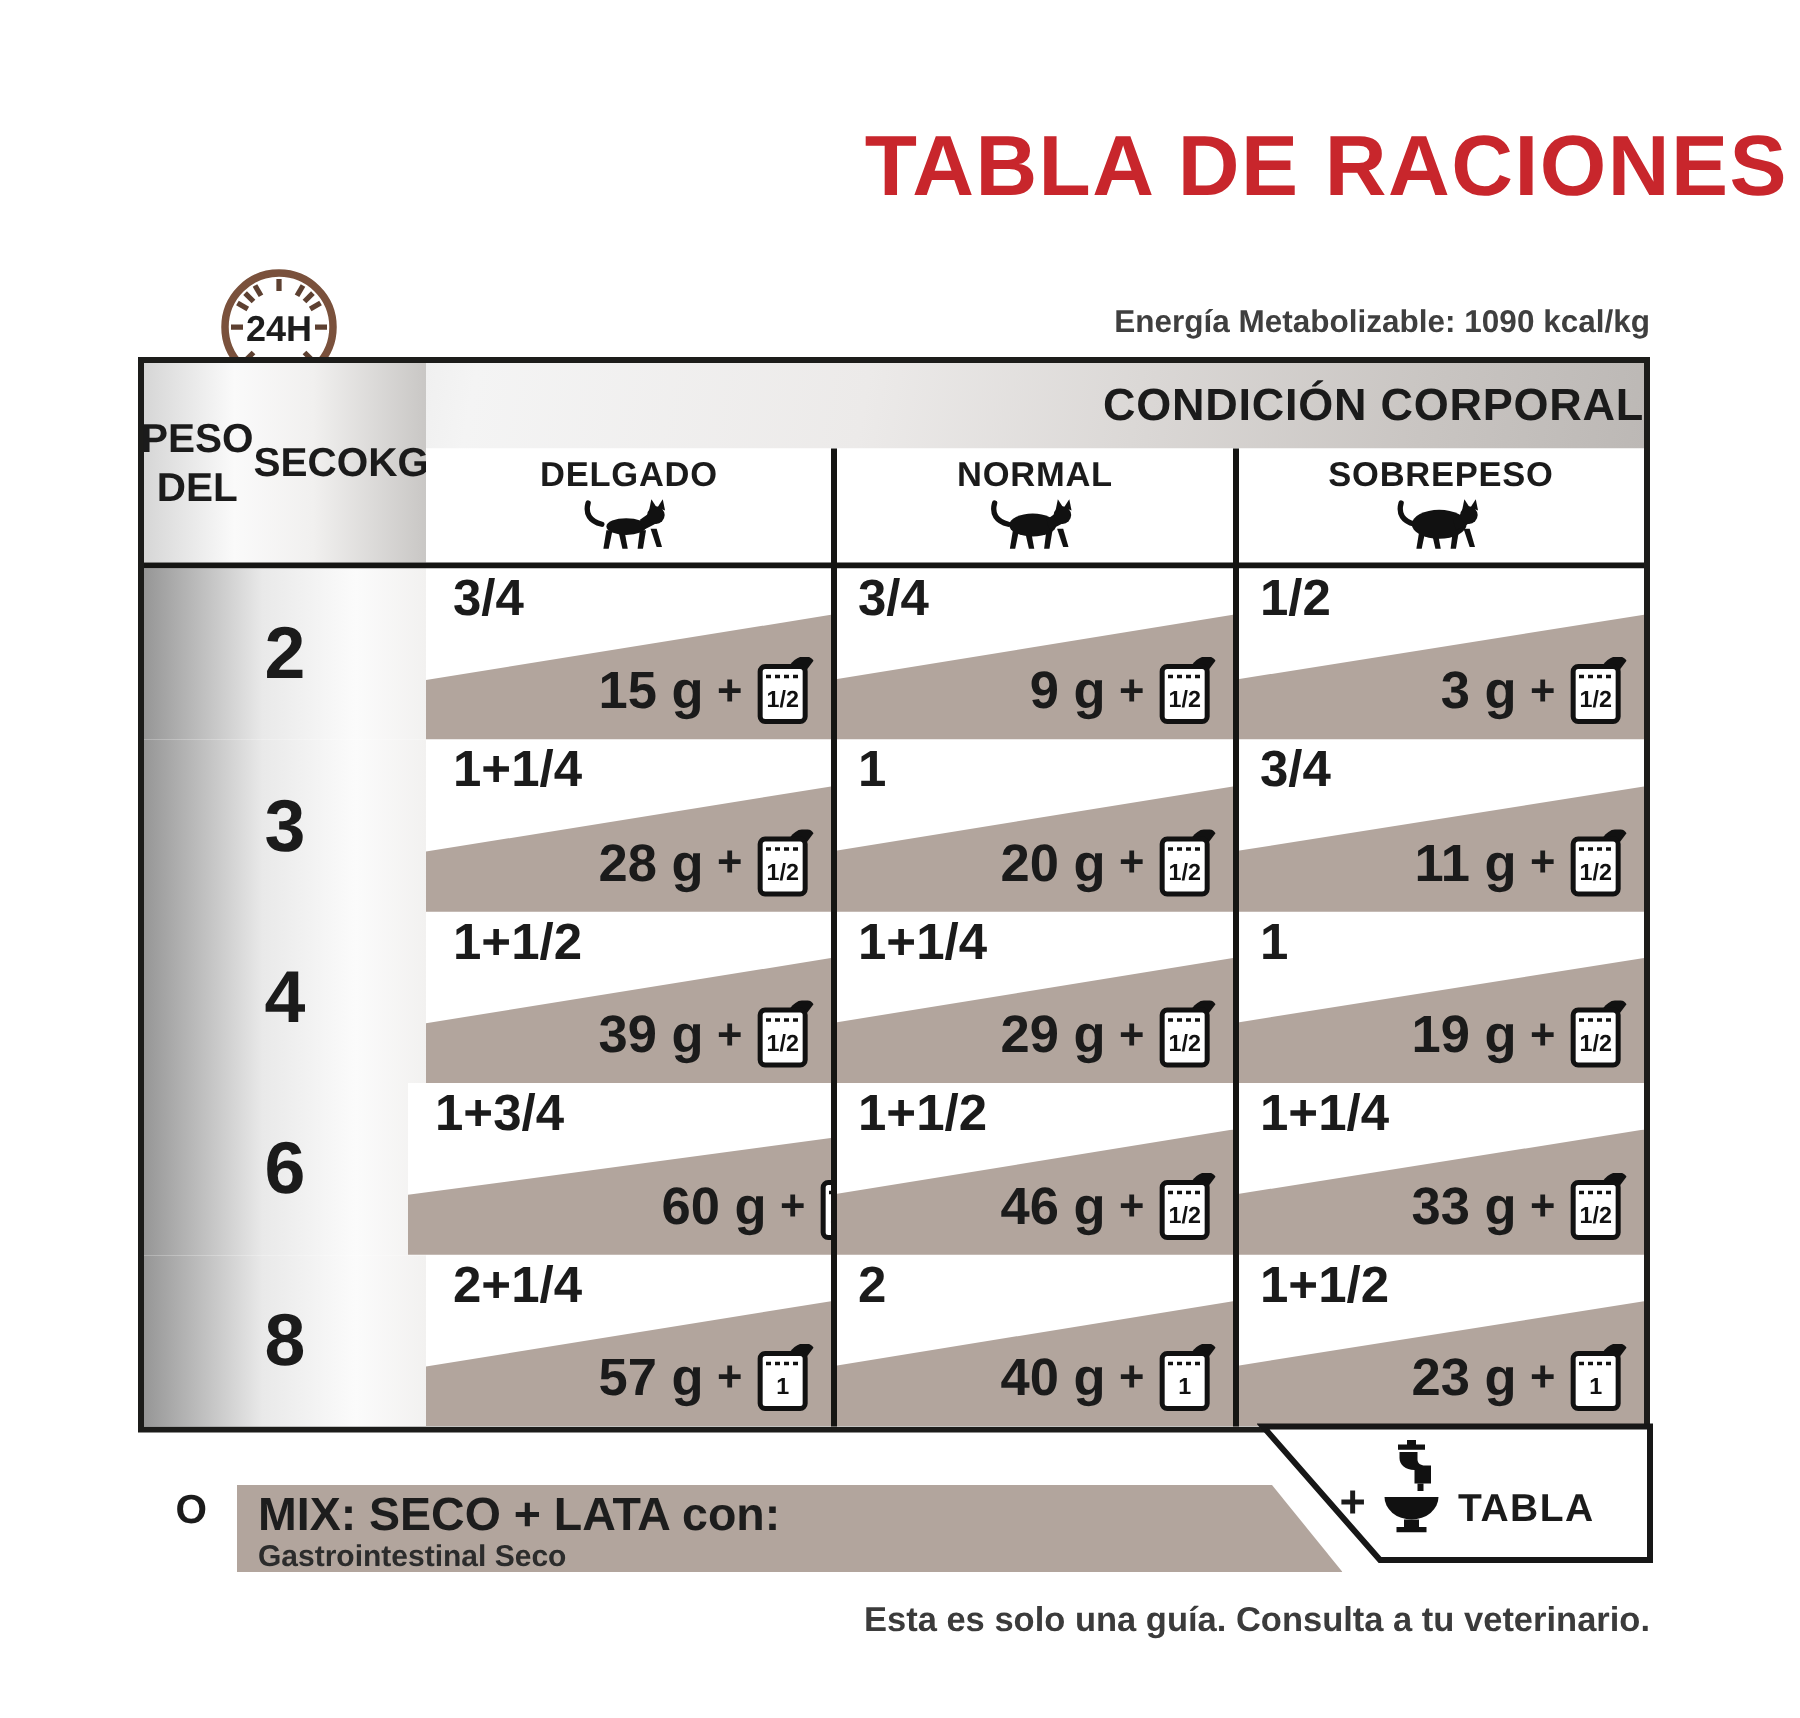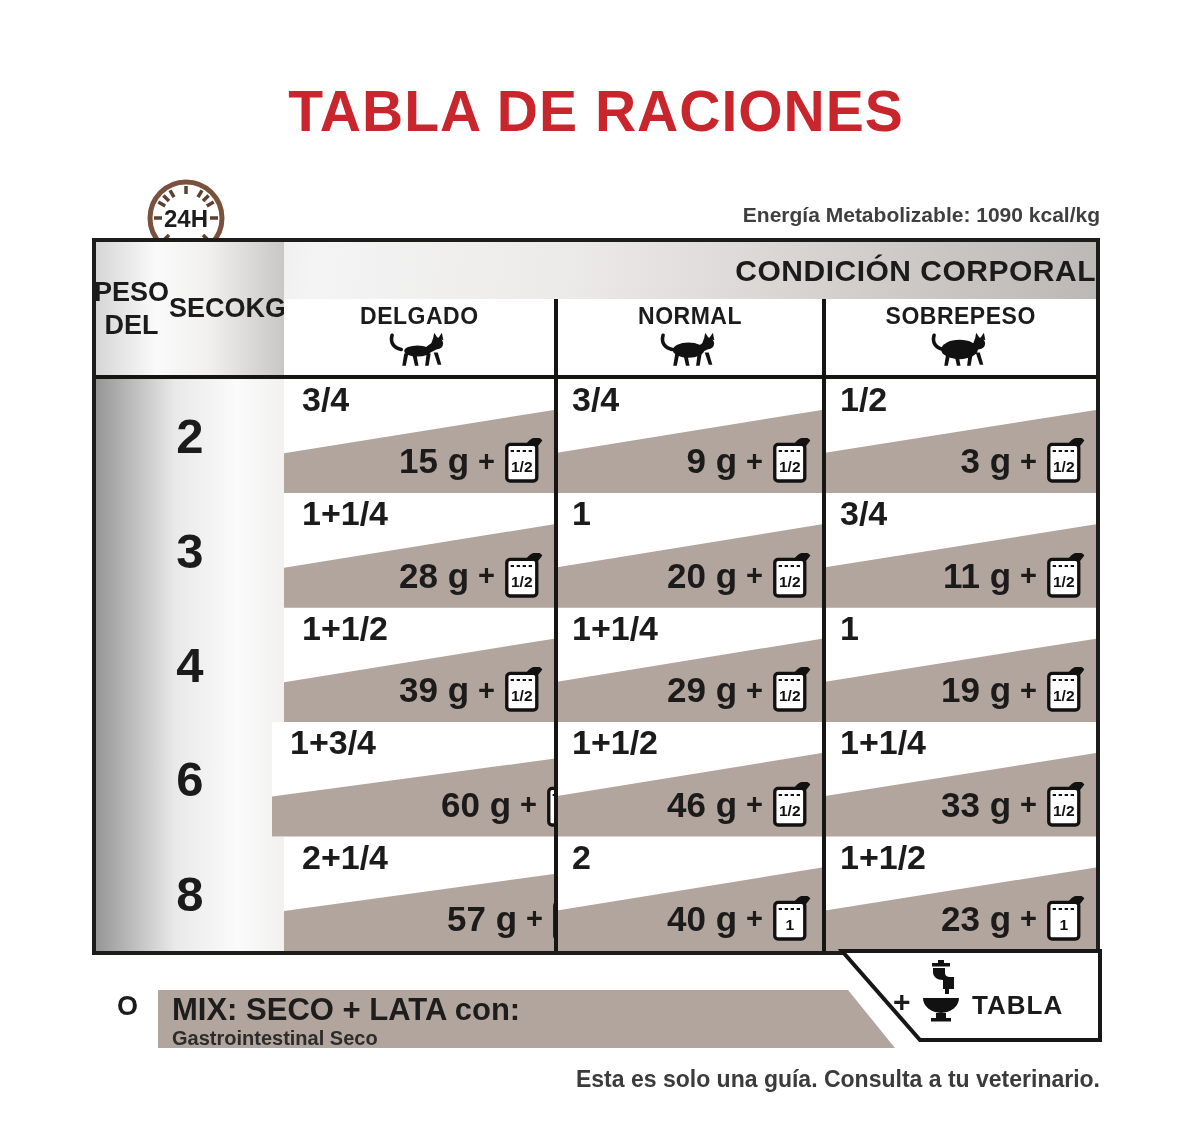--- a/index.html
+++ b/index.html
@@ -48,21 +48,21 @@
   #agua-plus{left:893px;top:985px;font-size:30px;font-weight:bold;z-index:4;}
   #agua-label{left:972px;top:990px;font-size:26px;font-weight:bold;letter-spacing:1px;z-index:4;}
   #faucet{left:918px;top:960px;z-index:4;}
   #footer-note{right:100px;top:1066px;font-size:23px;font-weight:600;color:#3b3b3b;}
 </style>
 </head>
 <body>
 
 <div id="page">
 
-  <div id="title" class="abs" style="color: rgb(200, 38, 44);">TABLA DE RACIONES</div>
+  <div id="title" class="abs" style="color: rgb(200, 38, 44); text-align: right;">TABLA DE RACIONES</div>
 
   <svg id="clock" class="abs" viewBox="0 0 82 82">
     <circle cx="41" cy="41" r="36" fill="#ffffff" stroke="#7a513c" stroke-width="5"></circle>
     <g stroke="#5d4031" stroke-width="3.5">
       <line x1="41" y1="9" x2="41" y2="17"></line>
         <line x1="41" y1="65" x2="41" y2="73"></line>
       <line x1="9" y1="41" x2="17" y2="41"></line>
         <line x1="65" y1="41" x2="73" y2="41"></line>
       <line x1="18.4" y1="18.4" x2="24" y2="24"></line>
         <line x1="58" y1="58" x2="63.6" y2="63.6"></line>
@@ -312,21 +312,21 @@
     <path d="M20,5 C25,-2 32,-2 34.5,2 L30,8 Z" fill="#111"></path>
     <rect x="2.5" y="5.5" width="27" height="33" rx="3" fill="#fff" stroke="#111" stroke-width="3"></rect>
     <line x1="6" y1="11.5" x2="26" y2="11.5" stroke="#111" stroke-width="2" stroke-dasharray="3,2.4"></line>
     <text x="16" y="30" text-anchor="middle" font-size="14" font-weight="bold" font-family="Liberation Sans, sans-serif" fill="#111">1/2</text>
   </svg>
       </div>
     </div>
         </div>
         <div class="row" style="top: 457.6px; height: 114.4px;">
           <div class="wcell">8</div>
-          <div class="dcell" style="left:188px;width:270px;padding-left:48px;">
+          <div class="dcell" style="left:188px;width:270px;">
       <div class="wedge"></div>
       <div class="cups">2+1/4</div>
       <div class="portion">
         <span class="grams">57 g</span>
         <span class="plus">+</span>
         <svg width="40" height="46" viewBox="0 0 36 41">
     <path d="M20,5 C25,-2 32,-2 34.5,2 L30,8 Z" fill="#111"></path>
     <rect x="2.5" y="5.5" width="27" height="33" rx="3" fill="#fff" stroke="#111" stroke-width="3"></rect>
     <line x1="6" y1="11.5" x2="26" y2="11.5" stroke="#111" stroke-width="2" stroke-dasharray="3,2.4"></line>
     <text x="16" y="30" text-anchor="middle" font-size="14" font-weight="bold" font-family="Liberation Sans, sans-serif" fill="#111">1</text>

